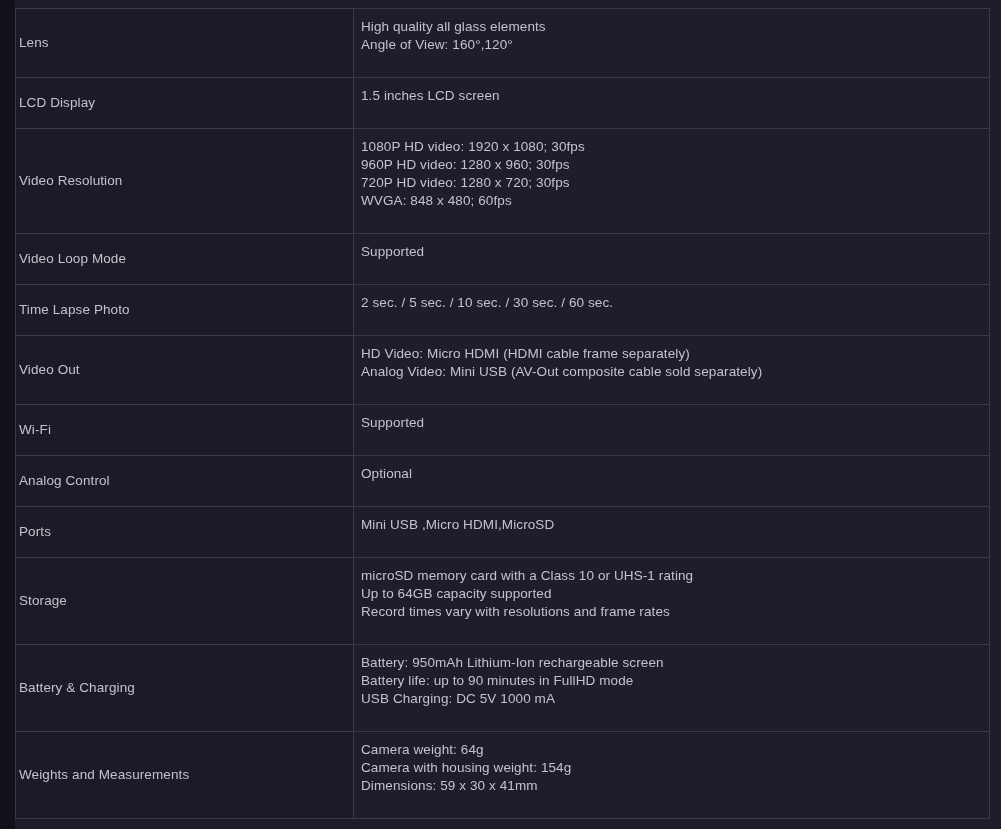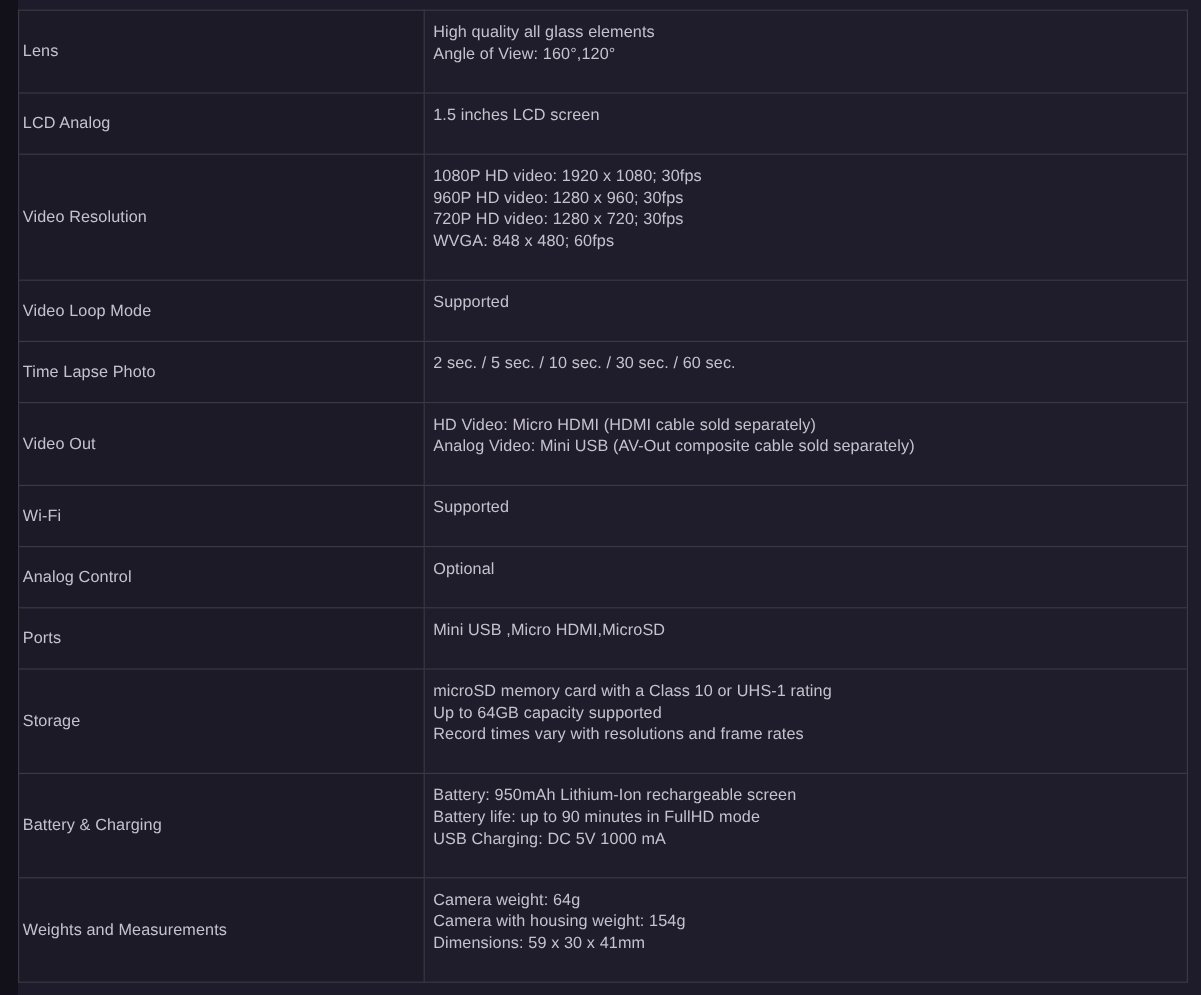--- a/index.html
+++ b/index.html
@@ -46,21 +46,21 @@
 <table class="specs">
   <tbody id="specs-body">
       <tr>
         <td class="spec-label">Lens</td>
         <td class="spec-value">
           <div class="value-line">High quality all glass elements</div>
           <div class="value-line">Angle of View: 160°,120°</div>
         </td>
       </tr>
       <tr>
-        <td class="spec-label">LCD Analog</td>
+        <td class="spec-label">LCD Display</td>
         <td class="spec-value">
           <div class="value-line">1.5 inches LCD screen</div>
         </td>
       </tr>
       <tr>
         <td class="spec-label">Video Resolution</td>
         <td class="spec-value">
           <div class="value-line">1080P HD video: 1920 x 1080; 30fps</div>
           <div class="value-line">960P HD video: 1280 x 960; 30fps</div>
           <div class="value-line">720P HD video: 1280 x 720; 30fps</div>
@@ -75,21 +75,21 @@
       </tr>
       <tr>
         <td class="spec-label">Time Lapse Photo</td>
         <td class="spec-value">
           <div class="value-line">2 sec. / 5 sec. / 10 sec. / 30 sec. / 60 sec.</div>
         </td>
       </tr>
       <tr>
         <td class="spec-label">Video Out</td>
         <td class="spec-value">
-          <div class="value-line">HD Video: Micro HDMI (HDMI cable sold separately)</div>
+          <div class="value-line">HD Video: Micro HDMI (HDMI cable frame separately)</div>
           <div class="value-line">Analog Video: Mini USB (AV-Out composite cable sold separately)</div>
         </td>
       </tr>
       <tr>
         <td class="spec-label">Wi-Fi</td>
         <td class="spec-value">
           <div class="value-line">Supported</div>
         </td>
       </tr>
       <tr>

